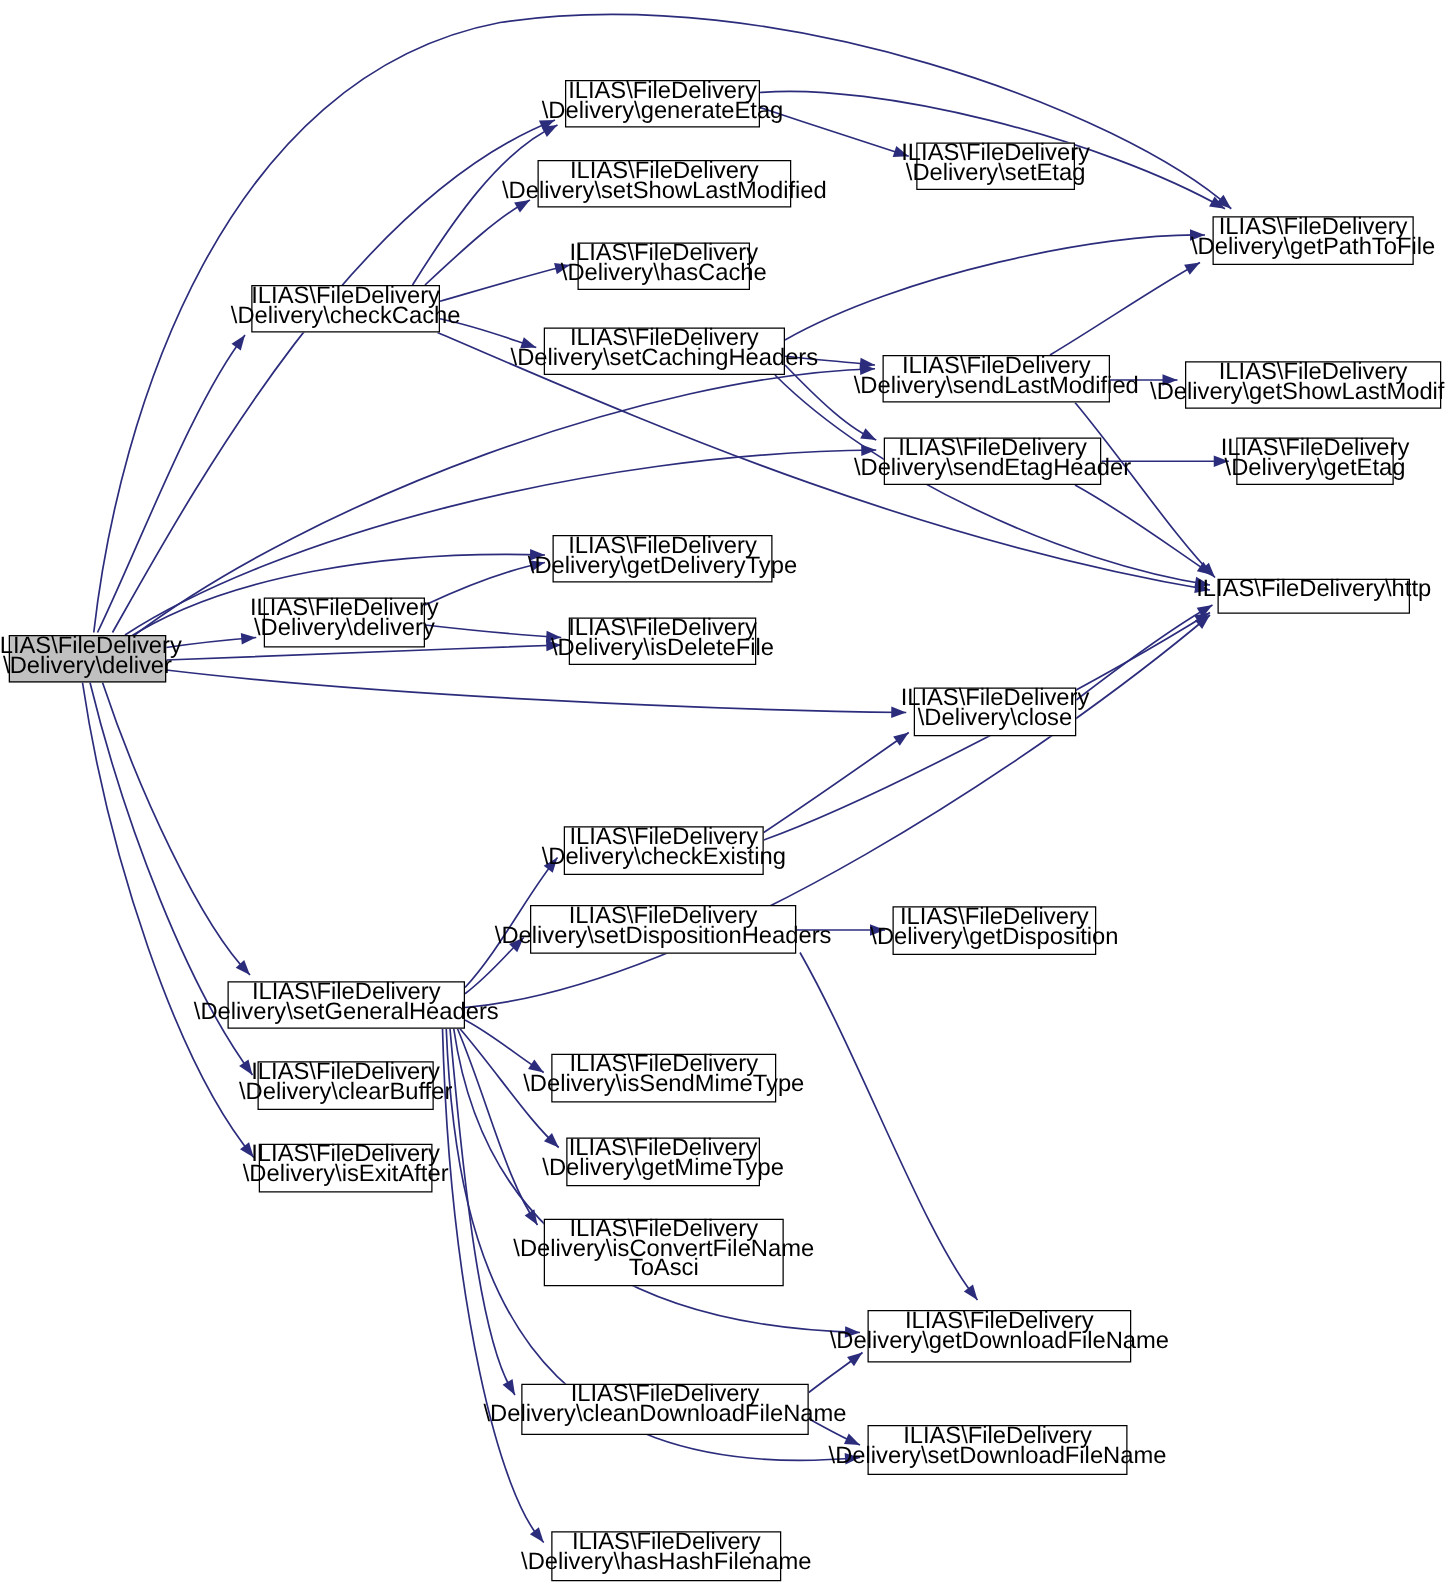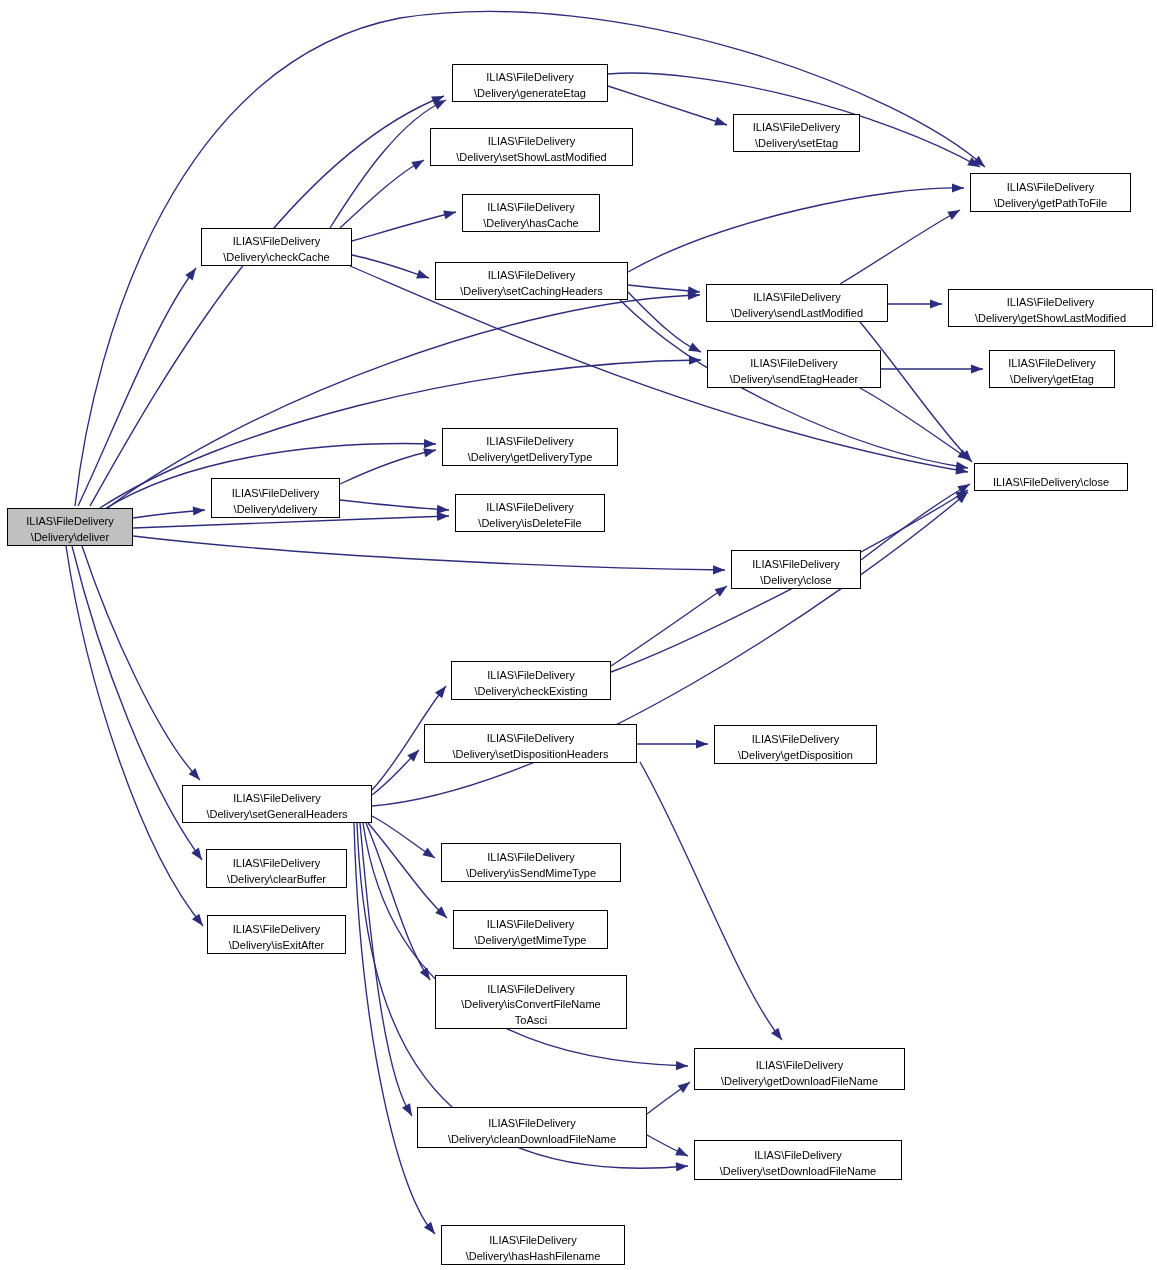--- a/index.html
+++ b/index.html
@@ -1,21 +1,21 @@
 <!DOCTYPE html>
 <html><head>
 <meta charset="utf-8">
 <style>
   html,body{margin:0;padding:0;background:#ffffff;}
   #stage{position:relative;width:1157px;height:1270px;background:#ffffff;
          font-family:"Liberation Sans","DejaVu Sans",sans-serif;overflow:hidden;}
   svg#edges{position:absolute;left:0;top:0;width:1157px;height:1270px;}
   .node{position:absolute;box-sizing:border-box;border:1px solid #000000;
-        background:#ffffff;display:flex;align-items:flex-end;justify-content:center;
-        text-align:center;color:#000000;font-size:11px;line-height:15.5px;
+        background:#ffffff;display:flex;align-items:flex-start;justify-content:center;
+        text-align:center;color:#000000;font-size:19px;line-height:15.5px;
         white-space:pre;letter-spacing:0px;}
   .node.root{background:#c0c0c0;border:1px solid #000000;}
   .node span{display:block;}
   .edge{fill:none;stroke:#2c2c7c;stroke-width:1.35px;}
   .arrow{fill:#2c2c7c;stroke:none;}
 </style>
 </head>
 <body>
 
 <div id="stage">
@@ -139,21 +139,21 @@
       <div class="node" style="left: 707px; top: 350px; width: 174px; height: 38px;"><span>ILIAS\FileDelivery
 \Delivery\sendEtagHeader</span></div>
       <div class="node" style="left: 989px; top: 350px; width: 126px; height: 38px;"><span>ILIAS\FileDelivery
 \Delivery\getEtag</span></div>
       <div class="node" style="left: 442px; top: 428px; width: 176px; height: 38px;"><span>ILIAS\FileDelivery
 \Delivery\getDeliveryType</span></div>
       <div class="node" style="left: 211px; top: 478px; width: 129px; height: 40px;"><span>ILIAS\FileDelivery
 \Delivery\delivery</span></div>
       <div class="node" style="left: 455px; top: 494px; width: 150px; height: 38px;"><span>ILIAS\FileDelivery
 \Delivery\isDeleteFile</span></div>
-      <div class="node" style="left: 974px; top: 463px; width: 154px; height: 28px;"><span>ILIAS\FileDelivery\close</span></div>
+      <div class="node" style="left: 974px; top: 463px; width: 154px; height: 28px;"><span>ILIAS\FileDelivery\http</span></div>
       <div class="node" style="left: 731px; top: 550px; width: 130px; height: 39px;"><span>ILIAS\FileDelivery
 \Delivery\close</span></div>
       <div class="node" style="left: 451px; top: 661px; width: 160px; height: 39px;"><span>ILIAS\FileDelivery
 \Delivery\checkExisting</span></div>
       <div class="node" style="left: 424px; top: 724px; width: 213px; height: 39px;"><span>ILIAS\FileDelivery
 \Delivery\setDispositionHeaders</span></div>
       <div class="node" style="left: 714px; top: 725px; width: 163px; height: 39px;"><span>ILIAS\FileDelivery
 \Delivery\getDisposition</span></div>
       <div class="node" style="left: 182px; top: 785px; width: 190px; height: 38px;"><span>ILIAS\FileDelivery
 \Delivery\setGeneralHeaders</span></div>

